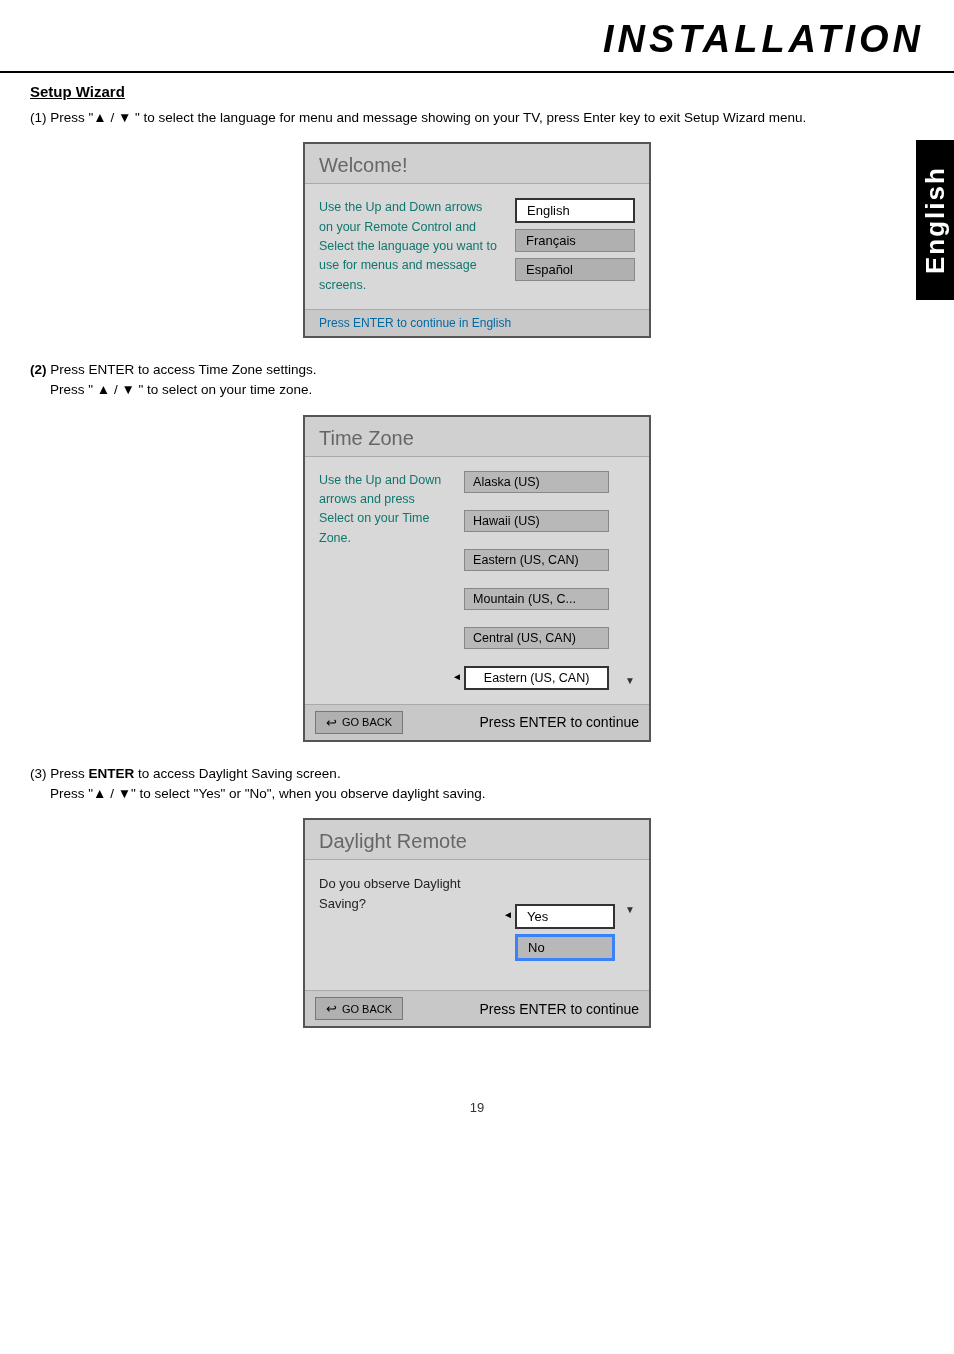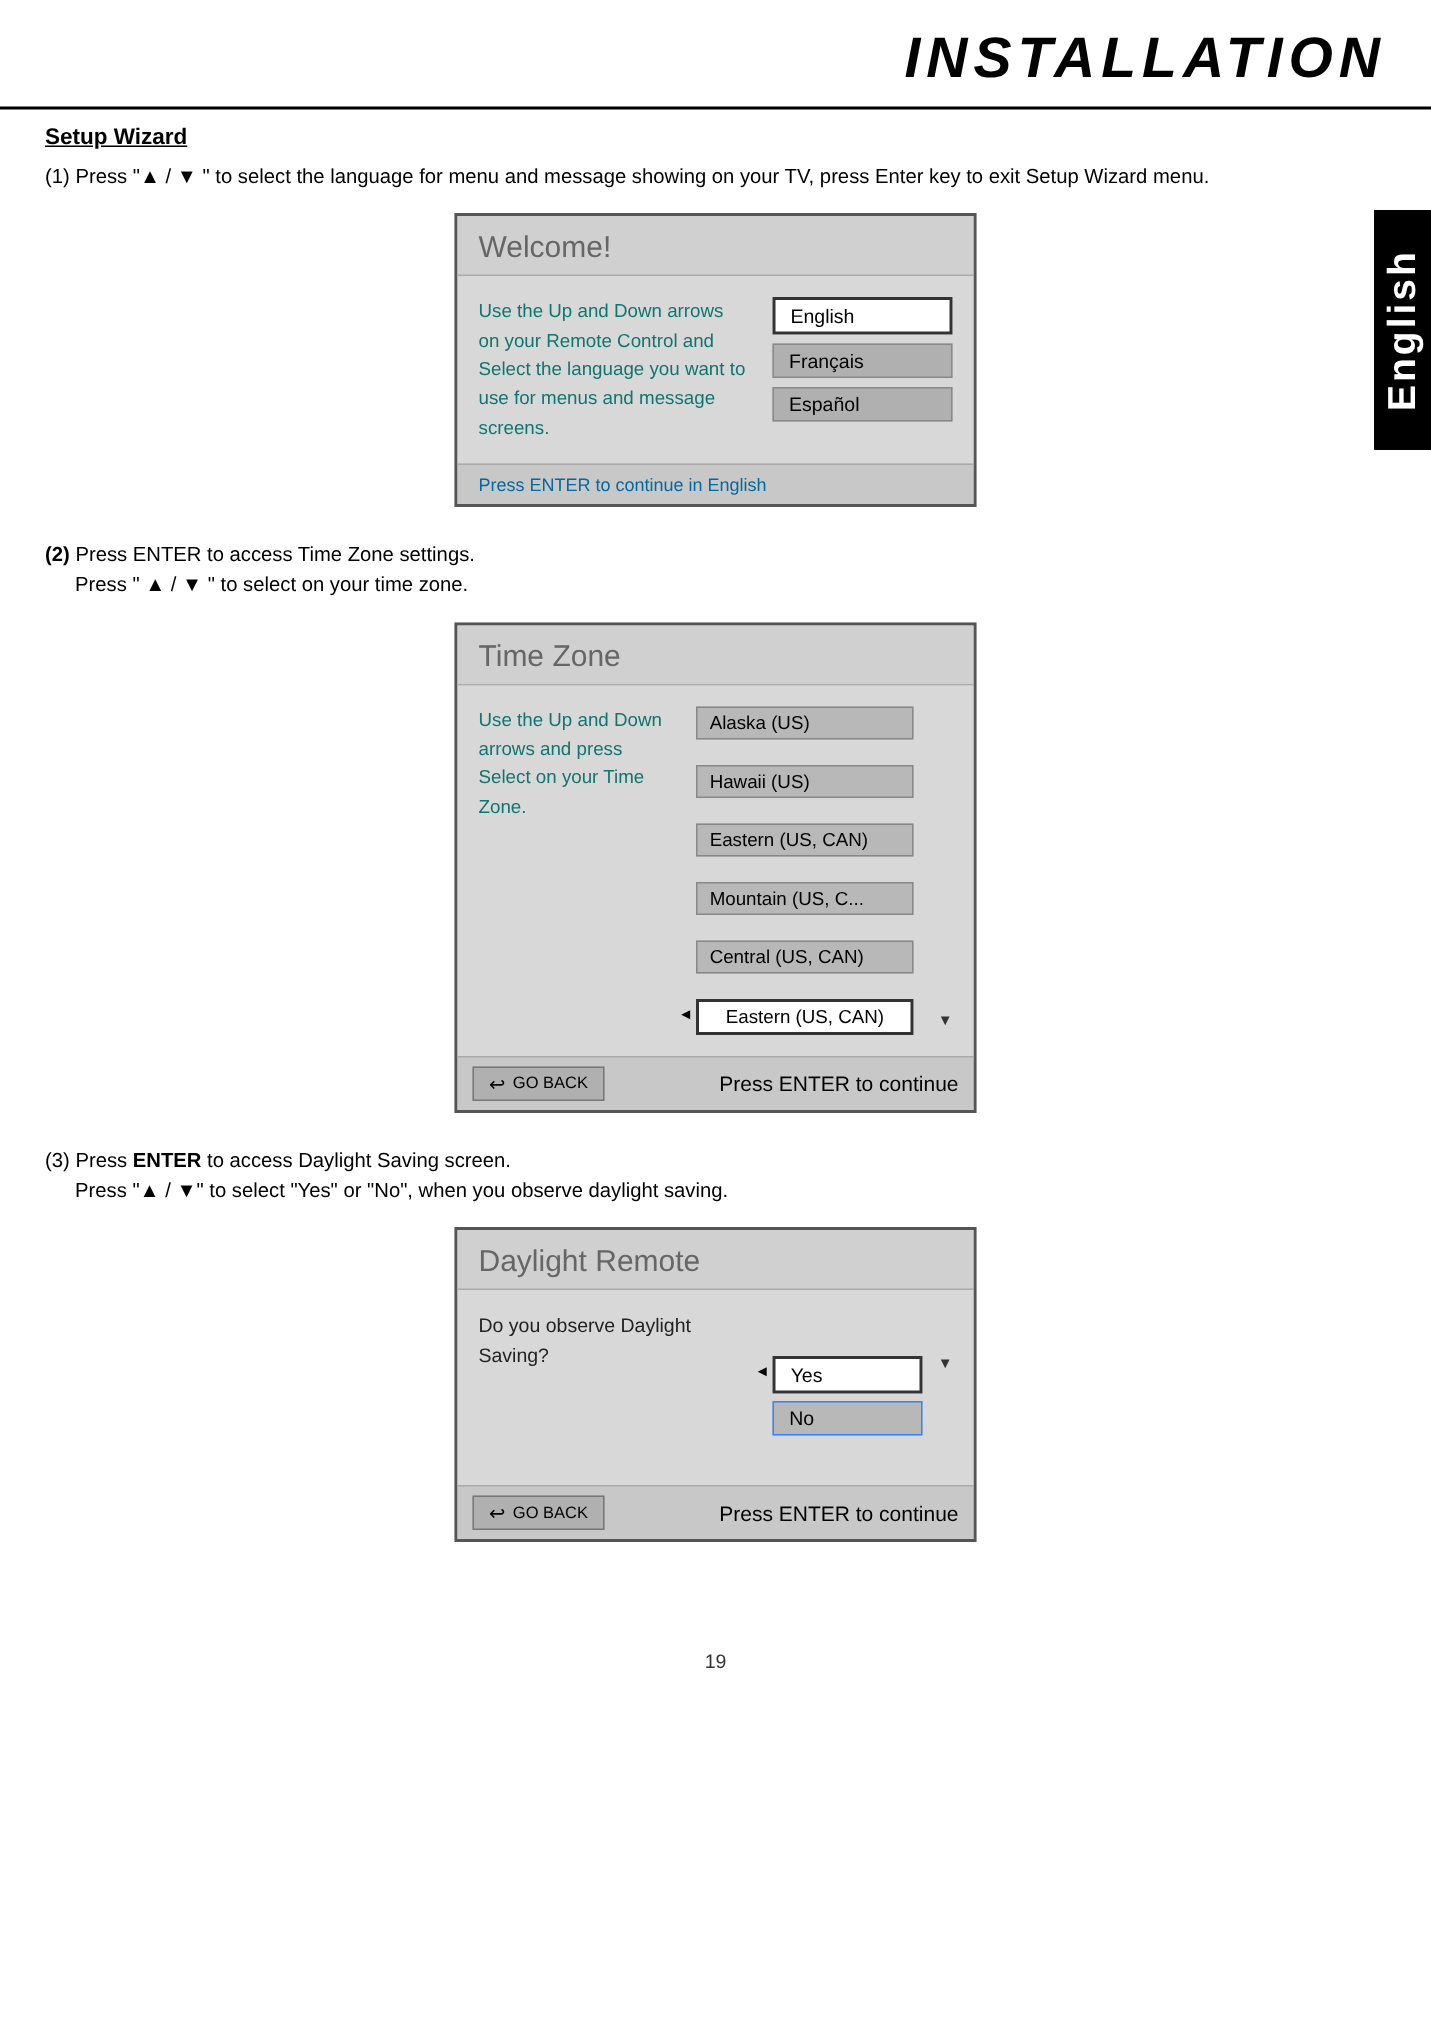--- a/index.html
+++ b/index.html
@@ -227,21 +227,21 @@
     .ds-options {
       display: flex;
       flex-direction: column;
       gap: 5px;
       min-width: 100px;
       margin-top: 30px;
     }
 
     .ds-option {
       background: #b8b8b8;
-      border: 1px solid #3b82f6;
+      border: 3px solid #3b82f6;
       padding: 3px 10px;
       font-size: 13px;
     }
 
     .ds-option.selected {
       background: #ffffff;
       border: 2px solid #333;
       position: relative;
     }
 

